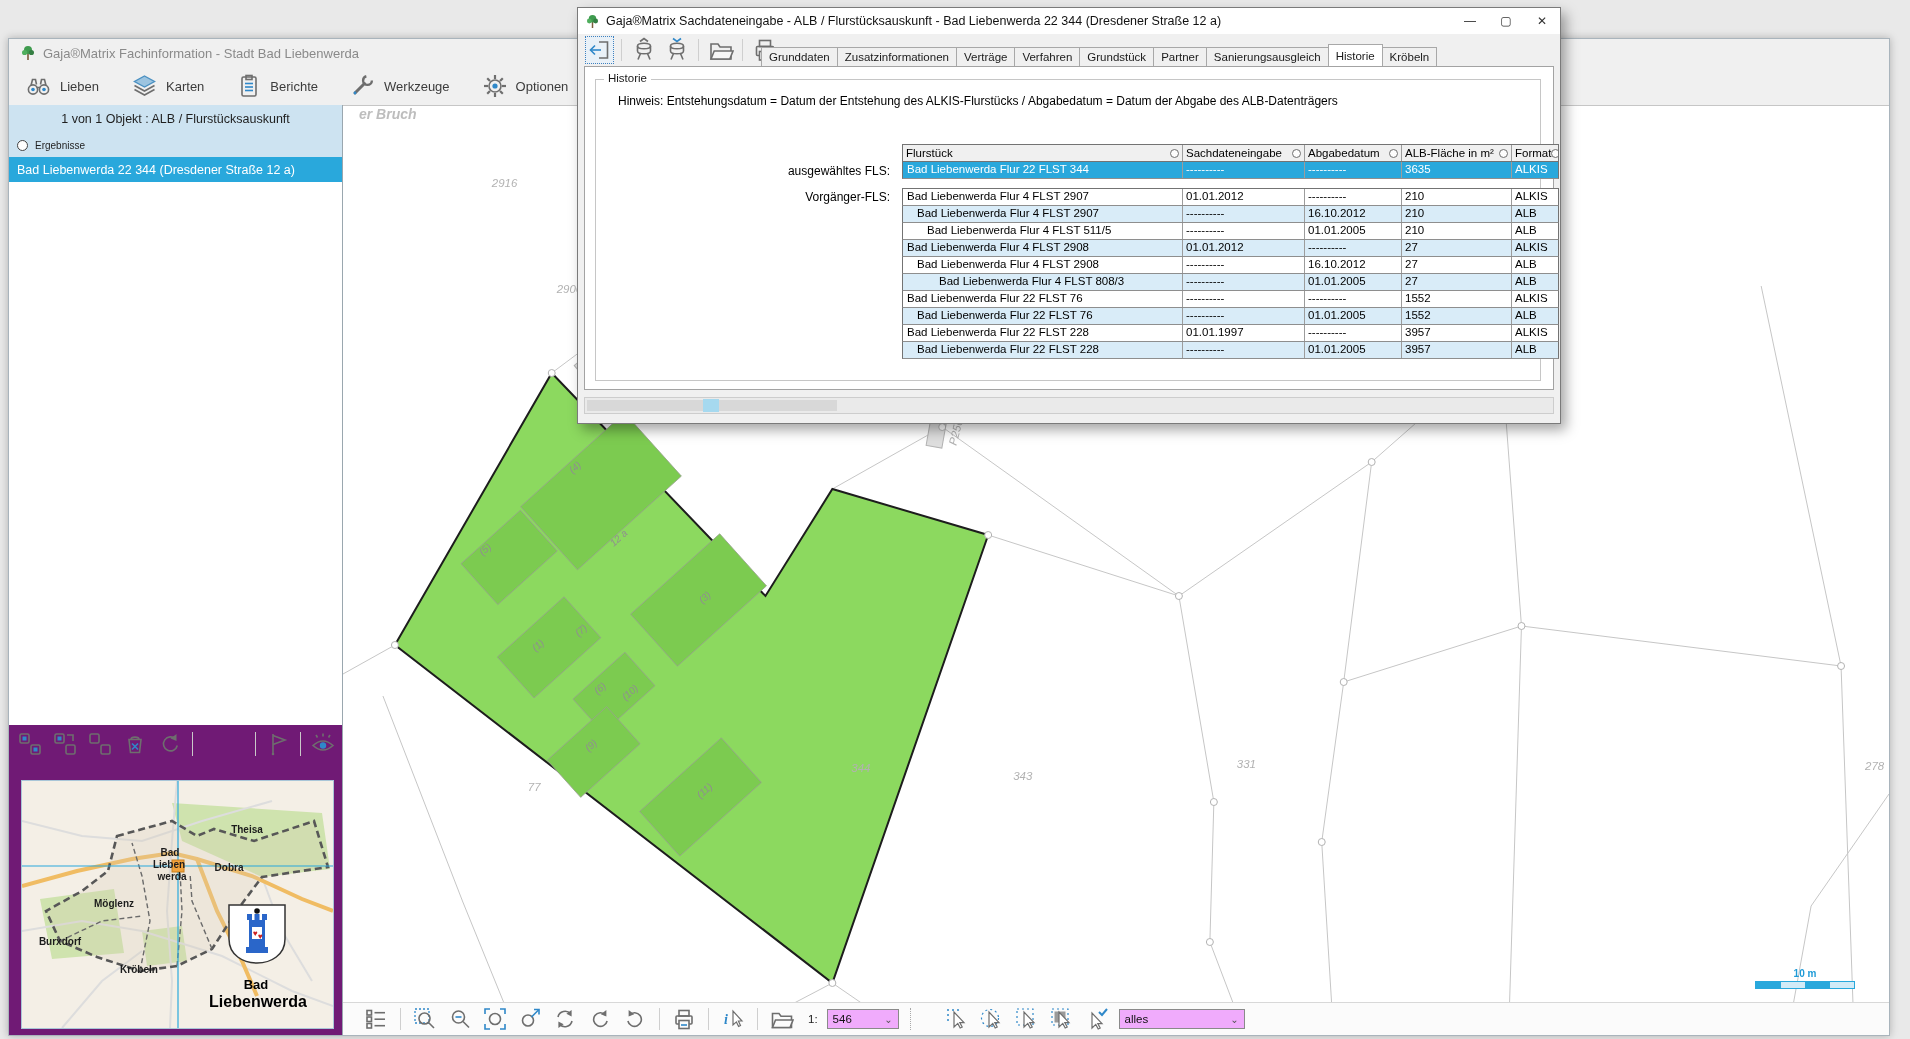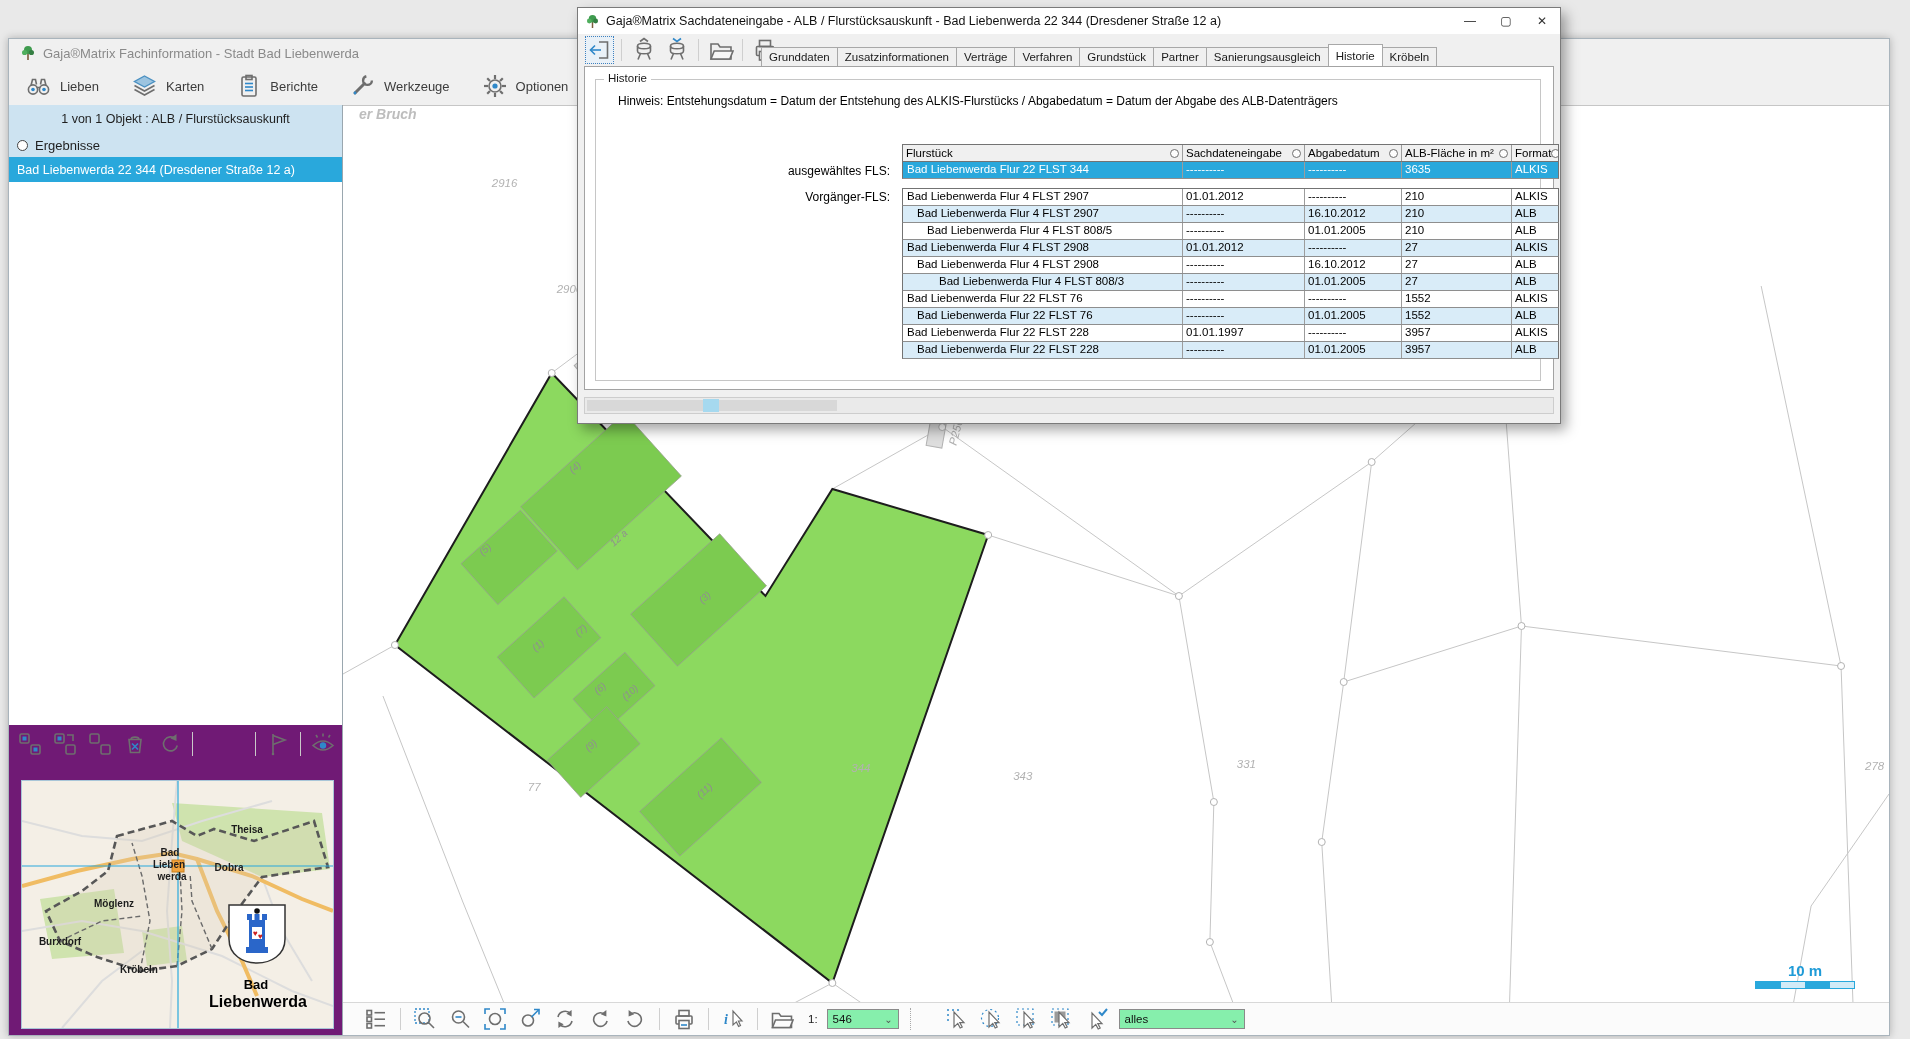--- a/index.html
+++ b/index.html
@@ -10,52 +10,52 @@
   .app{position:absolute;left:8px;top:38px;width:1882px;height:998px;background:#f0f0f0;border:1px solid #a9b4bc;box-shadow:0 0 8px rgba(0,0,0,.25)}
   .app-titlebar{height:28px;display:flex;align-items:center;padding-left:12px;gap:8px}
   .app-title{font-size:13px;color:#8a8a8a}
   .app-toolbar{height:38px;display:flex;align-items:center;gap:32px;padding-left:16px}
   .tool-item{display:flex;align-items:center;gap:8px;font-size:13px;color:#3c3c3c;cursor:default}
   .app-body{position:absolute;top:66px;left:0;right:0;bottom:0;display:flex}
 
   
   .sidebar{width:334px;background:#701a75;border-right:1px solid #9aa7af;display:flex;flex-direction:column}
   .sb-header{height:28px;background:#cde3f1;font-size:12.5px;color:#1f1f1f;display:flex;align-items:center;justify-content:center}
-  .sb-radio{height:24px;background:#cde3f1;display:flex;align-items:center;padding-left:8px;gap:7px;font-size:13px;color:#1f1f1f}
+  .sb-radio{height:24px;background:#cde3f1;display:flex;align-items:center;padding-left:8px;gap:7px;font-size:10px;color:#1f1f1f}
   .radio-circle{width:11px;height:11px;border:1px solid #444;border-radius:50%;background:#fff}
   .sb-selected{height:25px;background:#29a8dc;color:#fff;font-size:12.5px;display:flex;align-items:center;padding-left:8px;white-space:nowrap}
   .sb-results{flex:1;background:#fff}
   .sb-tools{height:38px;display:flex;align-items:center;padding:0 6px 0 8px;gap:9px}
   .sb-sep{width:1px;height:24px;background:#c9c9c9}
   .sb-spacer{flex:1}
   .sb-minimap{margin:17px 8px 6px 12px;height:249px;border:1px solid #a9c6d8;position:relative;background:#f4efe6}
 
   
   .map-area{flex:1;position:relative;background:#fff;border-top:1px solid #c6c6c6;overflow:hidden}
   #map-svg{position:absolute;left:0;top:0}
   .area-label{position:absolute;left:16px;top:0;font-size:14px;font-weight:bold;font-style:italic;color:#bdbdbd}
   .pline{fill:none;stroke:#c6c6c6;stroke-width:1}
   .vcirc{fill:#fff;stroke:#b2b2b2;stroke-width:1}
   .plabel{fill:#b2b2b2;font-size:11.5px;font-style:italic}
   .blabel{fill:#8f8f8f;font-size:10px;font-style:italic}
   .greenparcel{fill:#8cd95f;stroke:#1d1d1d;stroke-width:2}
   .innerb{fill:#7ccb50;stroke:#96a28c;stroke-width:.8}
   .greyb{fill:#dedede;stroke:#b3b3b3;stroke-width:1}
   .scalebar{position:absolute;right:34px;bottom:46px;width:100px;text-align:center}
-  .scalebar .txt{color:#1f9bd7;font-weight:bold;font-size:15px;margin-bottom:2px}
+  .scalebar .txt{color:#1f9bd7;font-weight:bold;font-size:10px;margin-bottom:2px}
   .scalebar .bar{display:flex;height:8px;border:1px solid #29a8dc;background:#fff}
   .bar-seg{flex:1}
 
   
   .map-toolbar{position:absolute;left:0;right:0;bottom:0;height:33px;background:#fbfbfb;border-top:1px solid #d8d8d8;display:flex;align-items:center;padding-left:20px;gap:9px}
   .mt-sep{width:1px;height:22px;background:#cfcfcf;margin:0 2px}
   .mt-sep.dotted{background:none;border-left:1px dotted #a9a9a9}
   .mt-btn{width:26px;height:26px;display:flex;align-items:center;justify-content:center;cursor:default}
   .mt-label{font-size:11.5px;color:#222;margin-left:4px}
-  .mt-select{height:20px;border:1px solid #8a8a8a;background:#86efac;font-size:11.5px;color:#111;display:flex;align-items:center;padding:0 5px;justify-content:space-between}
+  .mt-select{height:20px;border:1px solid #8a8a8a;background:#f0abfc;font-size:11.5px;color:#111;display:flex;align-items:center;padding:0 5px;justify-content:space-between}
   .mt-select .chev{color:#555;font-size:10px;margin-left:10px}
   .icon-stroke{stroke:#6e6e6e;fill:none;stroke-width:1.6}
   .icon-blue{stroke:#2f88c9;fill:none;stroke-width:1.6}
 
   
   .dialog{position:absolute;left:577px;top:7px;width:984px;height:417px;background:#f0f0f0;border:1px solid #7a7a7a;box-shadow:5px 6px 12px rgba(0,0,0,.35);z-index:10}
   .dlg-title{height:26px;background:#fff;display:flex;align-items:center;padding-left:8px;gap:7px;font-size:12.5px;color:#111}
   .dlg-buttons{margin-left:auto;display:flex;height:100%}
   .dlg-btn{width:36px;height:100%;display:flex;align-items:center;justify-content:center;font-size:12px;color:#333;cursor:default}
   .dlg-toolbar{position:relative;height:32px}
@@ -705,21 +705,21 @@
                 <div class="td">ALKIS</div>
               </div>
               <div class="t-row alt">
                 <div class="td" style="padding-left: 14px;">Bad Liebenwerda Flur 4 FLST 2907</div>
                 <div class="td">----------</div>
                 <div class="td">16.10.2012</div>
                 <div class="td">210</div>
                 <div class="td">ALB</div>
               </div>
               <div class="t-row">
-                <div class="td" style="padding-left: 24px;">Bad Liebenwerda Flur 4 FLST 808/5</div>
+                <div class="td" style="padding-left: 24px;">Bad Liebenwerda Flur 4 FLST 511/5</div>
                 <div class="td">----------</div>
                 <div class="td">01.01.2005</div>
                 <div class="td">210</div>
                 <div class="td">ALB</div>
               </div>
               <div class="t-row alt">
                 <div class="td" style="padding-left: 4px;">Bad Liebenwerda Flur 4 FLST 2908</div>
                 <div class="td">01.01.2012</div>
                 <div class="td">----------</div>
                 <div class="td">27</div>

